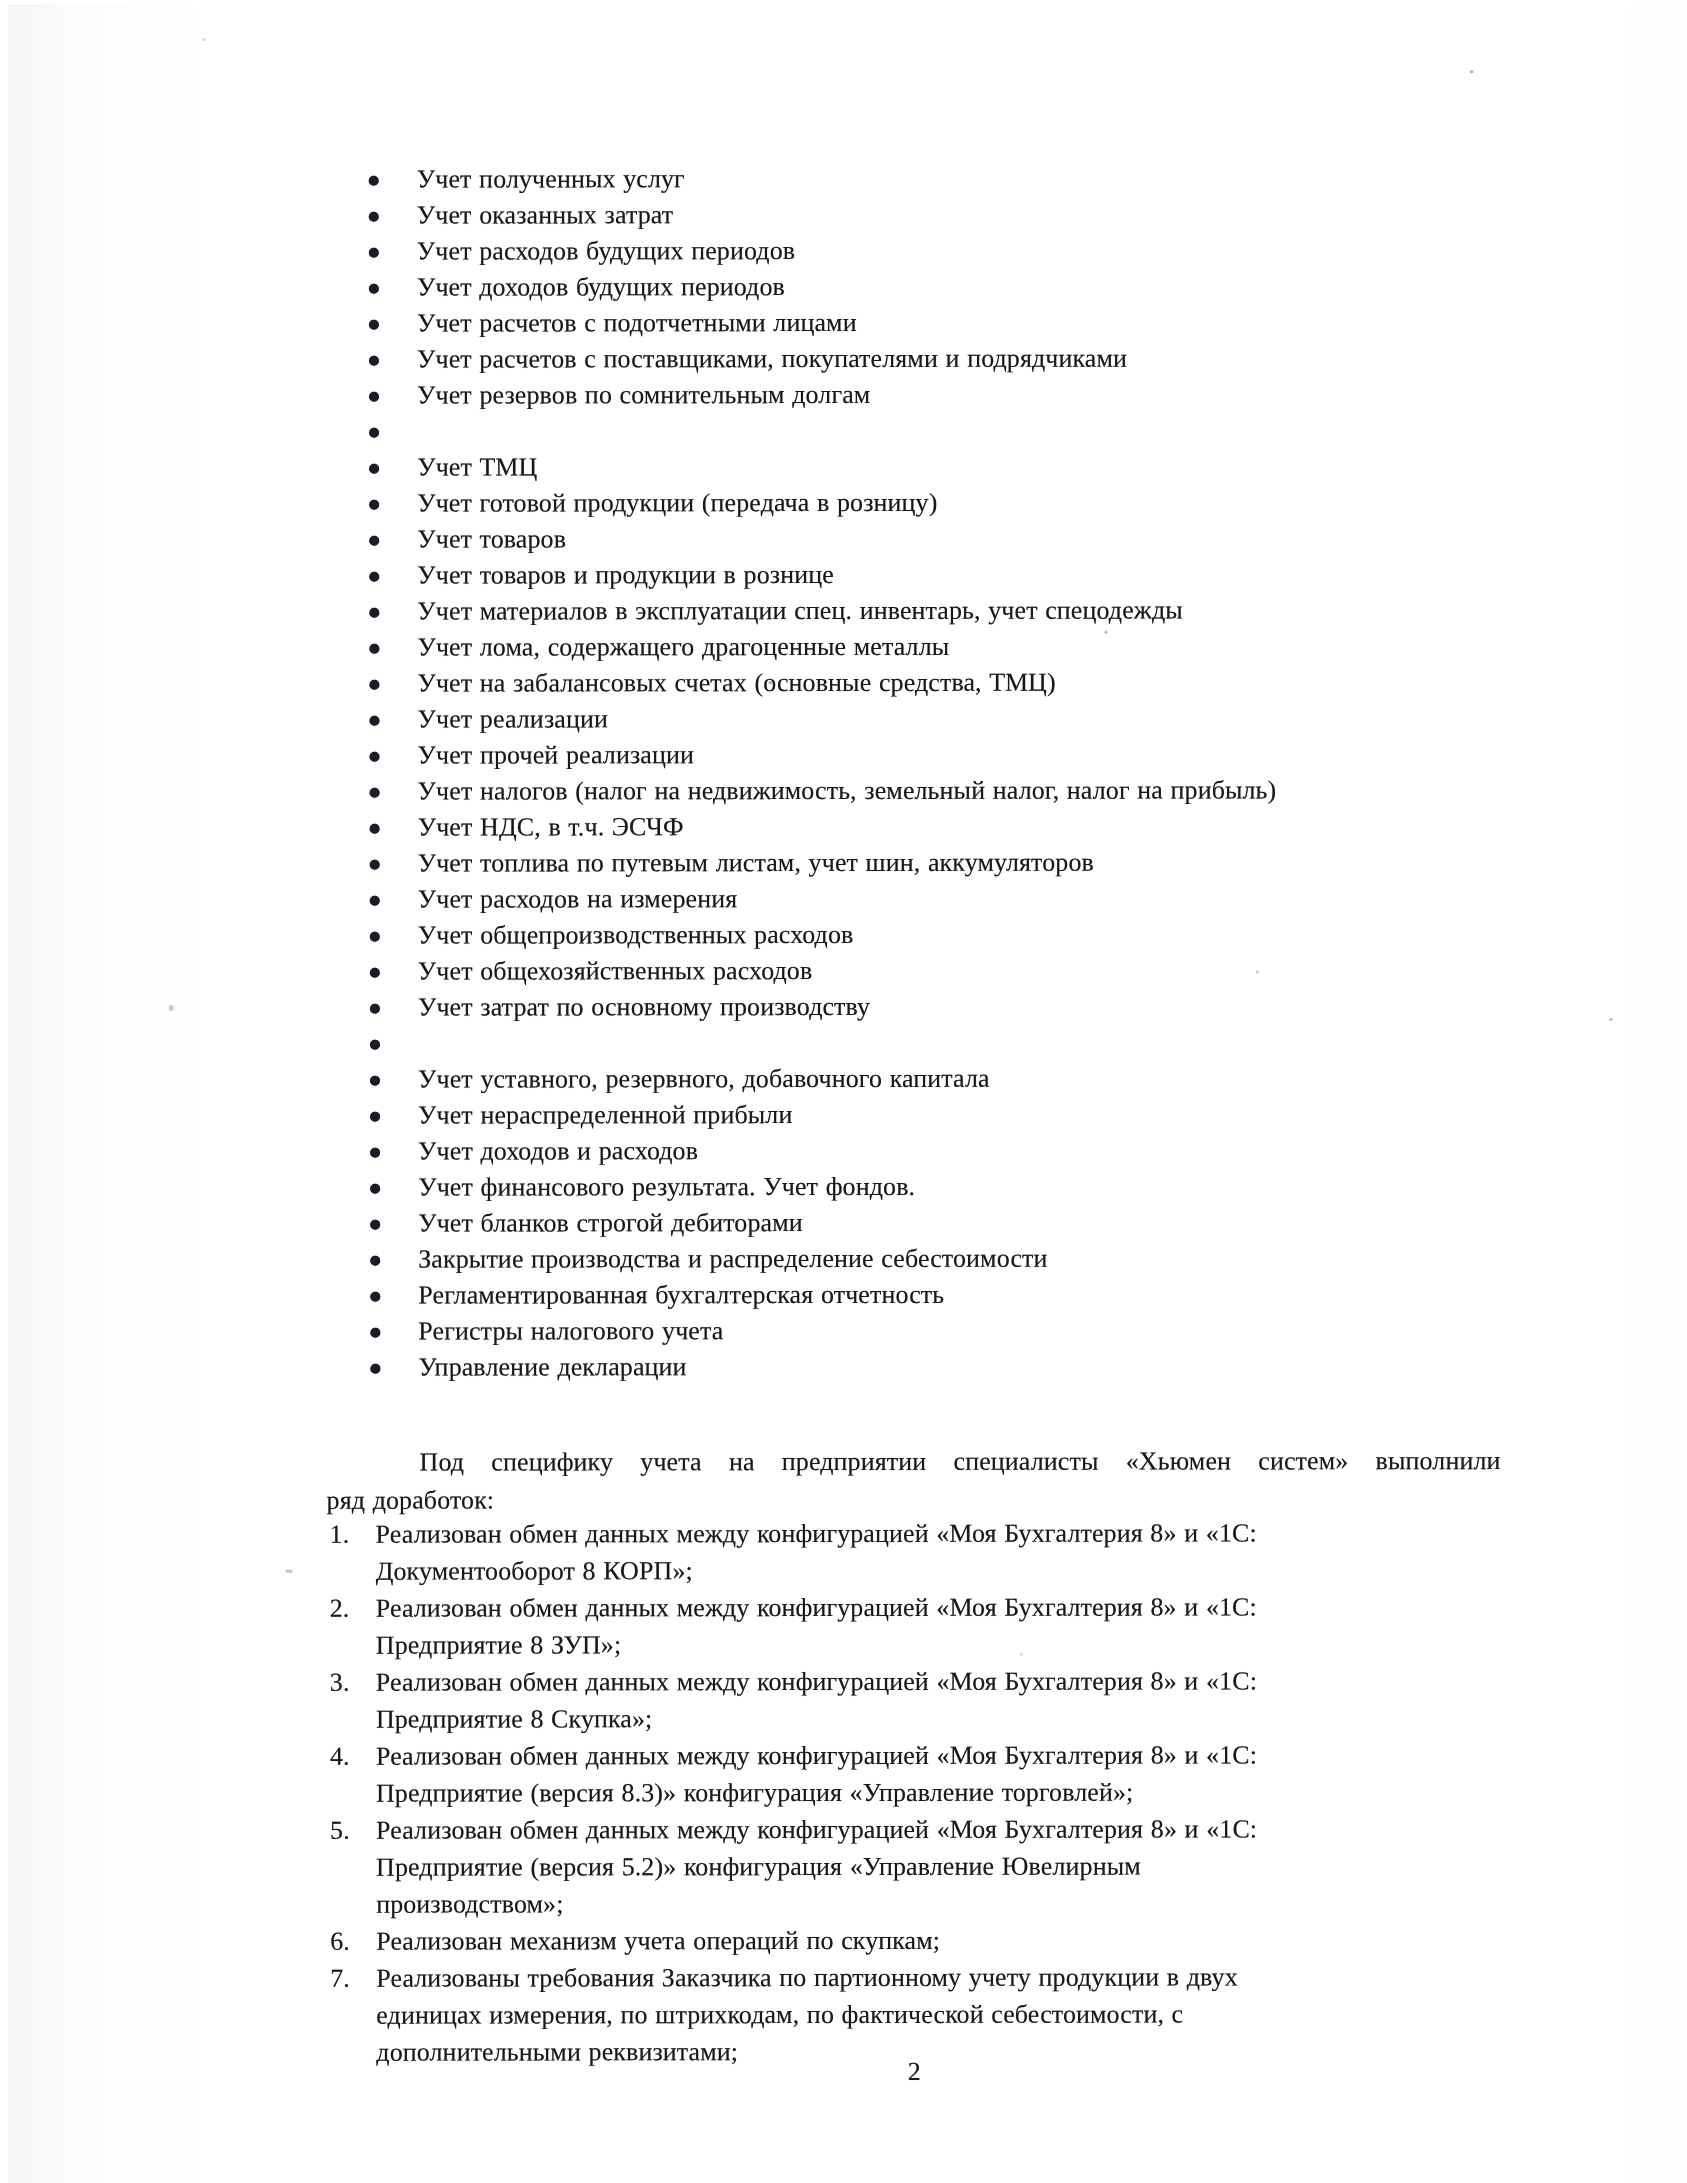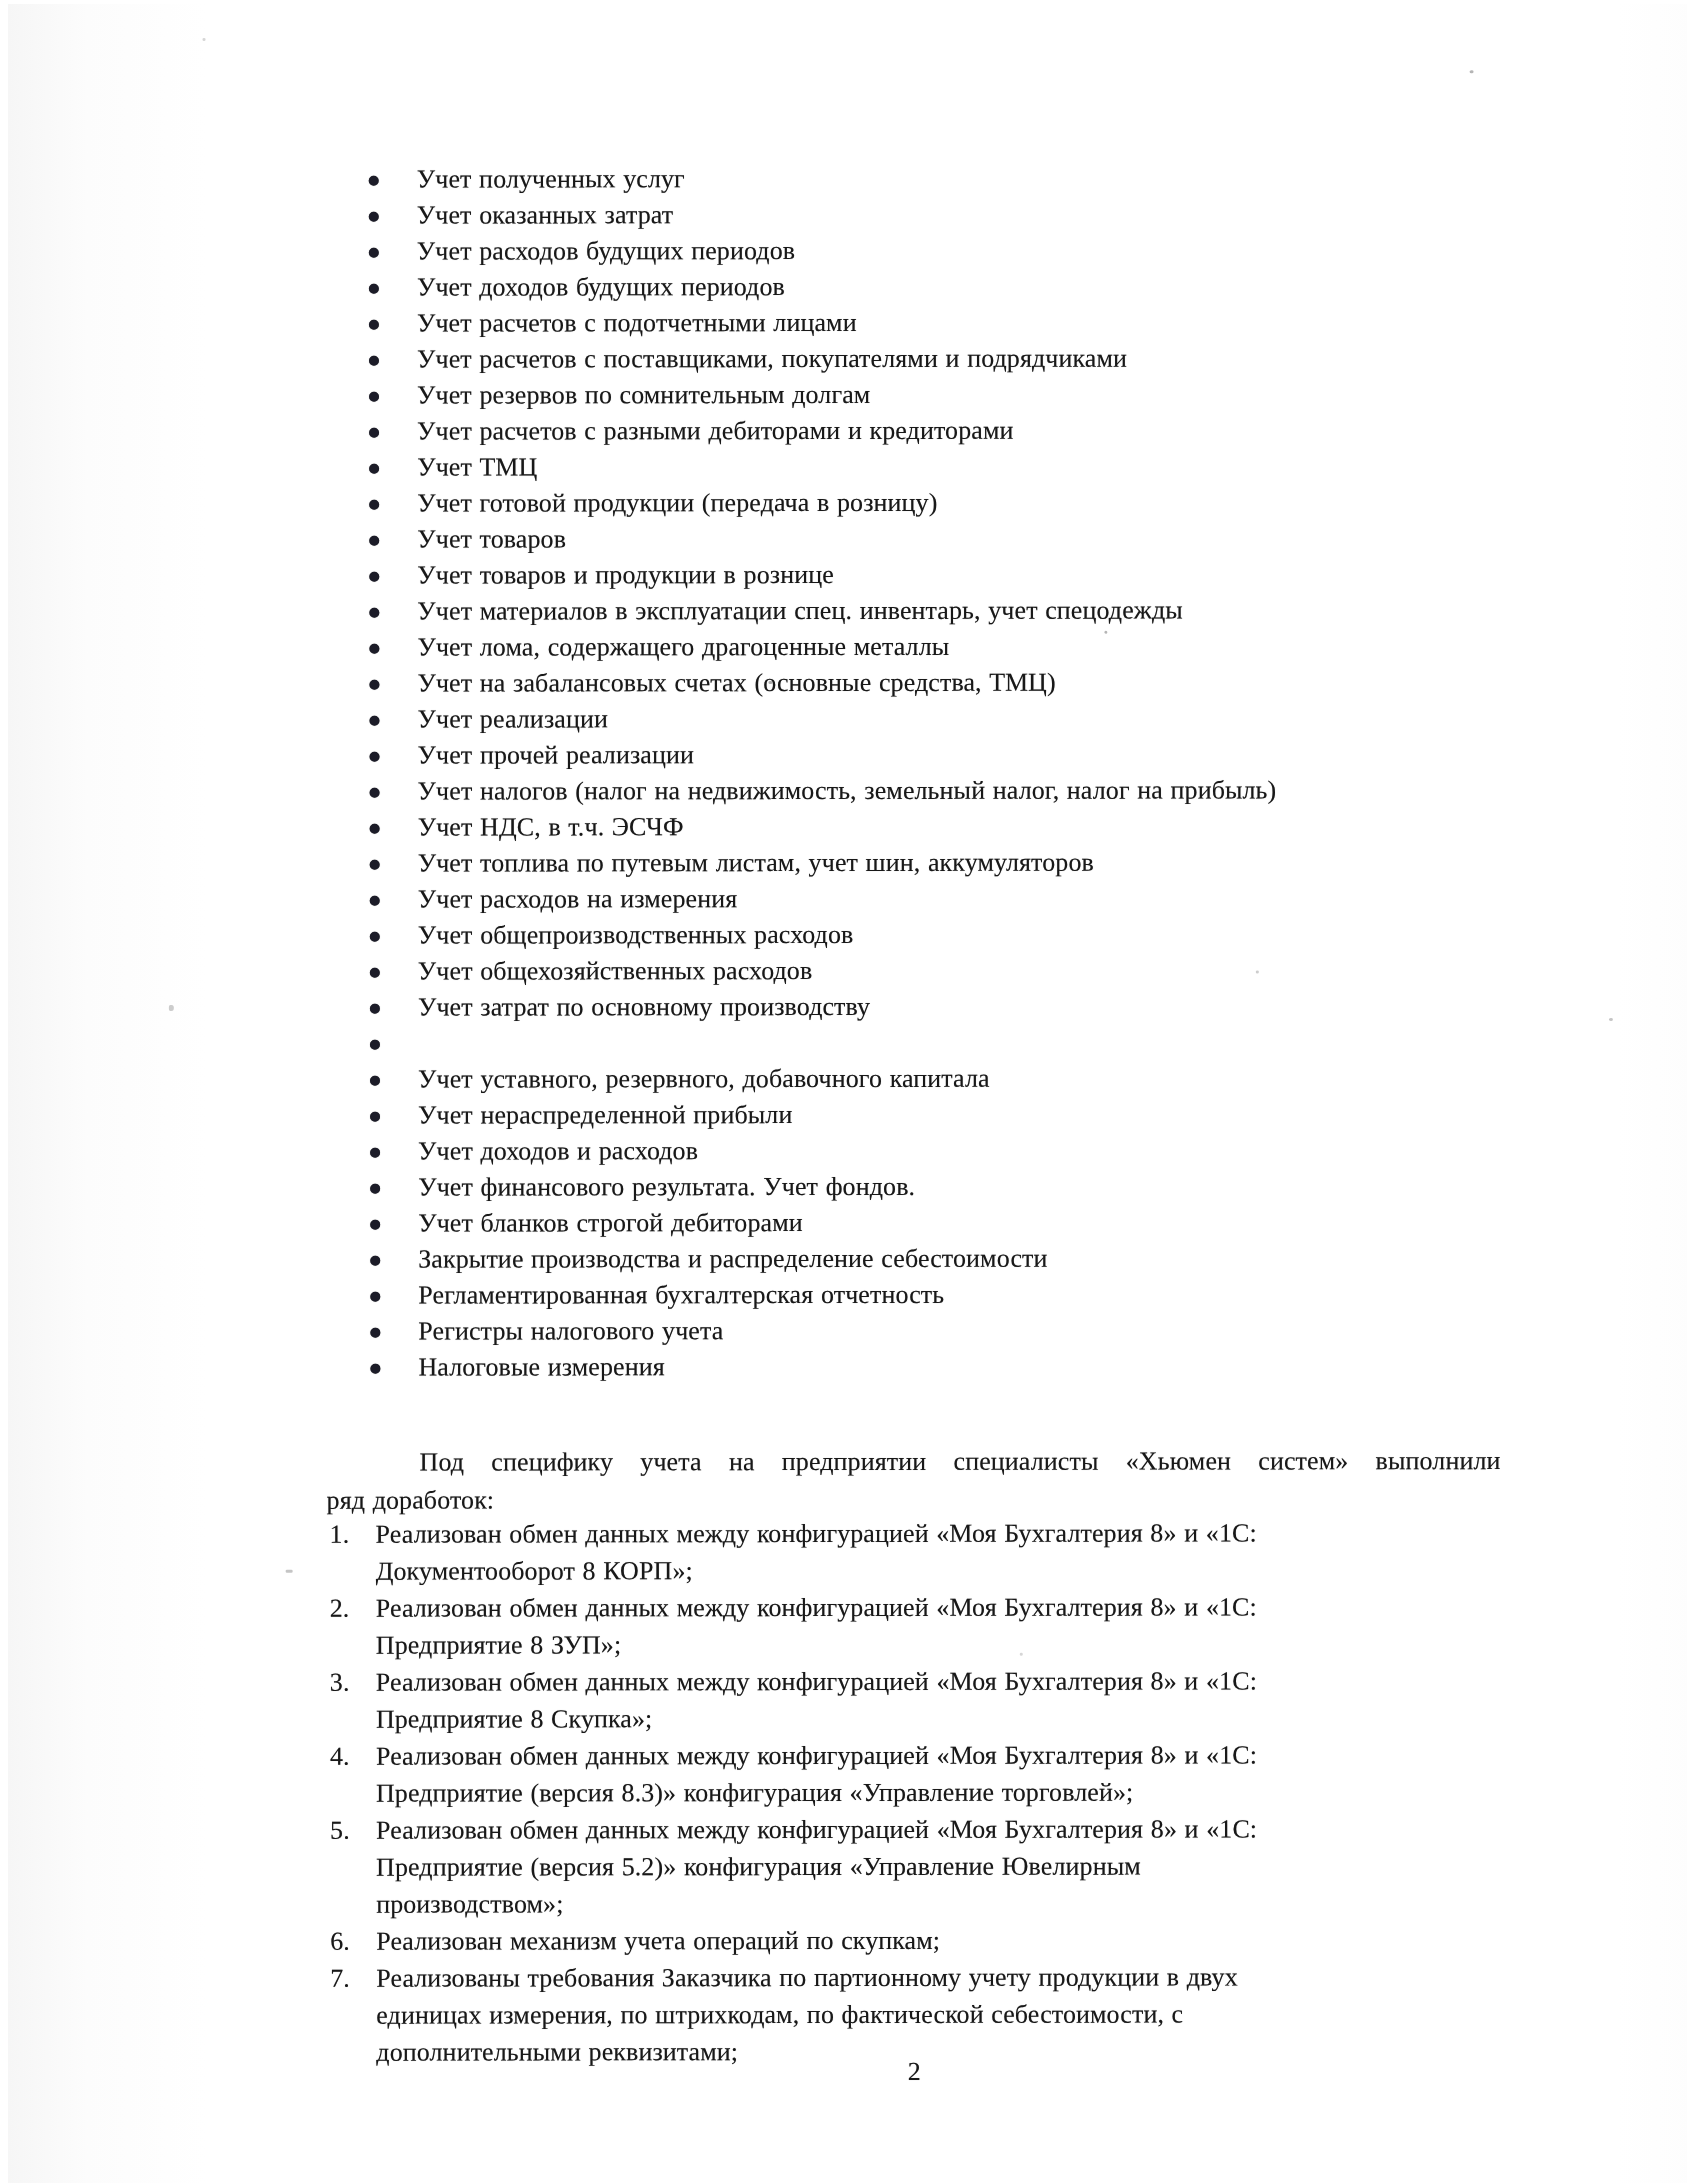--- a/index.html
+++ b/index.html
@@ -60,21 +60,21 @@
   <div class="content">
 
     <div class="bullets text">
         <div class="bi"><span class="dot"></span><span>Учет полученных услуг</span></div>
         <div class="bi"><span class="dot"></span><span>Учет оказанных затрат</span></div>
         <div class="bi"><span class="dot"></span><span>Учет расходов будущих периодов</span></div>
         <div class="bi"><span class="dot"></span><span>Учет доходов будущих периодов</span></div>
         <div class="bi"><span class="dot"></span><span>Учет расчетов с подотчетными лицами</span></div>
         <div class="bi"><span class="dot"></span><span>Учет расчетов с поставщиками, покупателями и подрядчиками</span></div>
         <div class="bi"><span class="dot"></span><span>Учет резервов по сомнительным долгам</span></div>
-        <div class="bi"><span class="dot"></span><span>Учет расчетов с разными дебиторами и кредиторами</span></div>
+        <div class="bi"><span class="dot"></span></div>
         <div class="bi"><span class="dot"></span><span>Учет ТМЦ</span></div>
         <div class="bi"><span class="dot"></span><span>Учет готовой продукции (передача в розницу)</span></div>
         <div class="bi"><span class="dot"></span><span>Учет товаров</span></div>
         <div class="bi"><span class="dot"></span><span>Учет товаров и продукции в рознице</span></div>
         <div class="bi"><span class="dot"></span><span>Учет материалов в эксплуатации спец. инвентарь, учет спецодежды</span></div>
         <div class="bi"><span class="dot"></span><span>Учет лома, содержащего драгоценные металлы</span></div>
         <div class="bi"><span class="dot"></span><span>Учет на забалансовых счетах (основные средства, ТМЦ)</span></div>
         <div class="bi"><span class="dot"></span><span>Учет реализации</span></div>
         <div class="bi"><span class="dot"></span><span>Учет прочей реализации</span></div>
         <div class="bi"><span class="dot"></span><span>Учет налогов (налог на недвижимость, земельный налог, налог на прибыль)</span></div>
@@ -86,21 +86,21 @@
         <div class="bi"><span class="dot"></span><span>Учет затрат по основному производству</span></div>
         <div class="bi"><span class="dot"></span></div>
         <div class="bi"><span class="dot"></span><span>Учет уставного, резервного, добавочного капитала</span></div>
         <div class="bi"><span class="dot"></span><span>Учет нераспределенной прибыли</span></div>
         <div class="bi"><span class="dot"></span><span>Учет доходов и расходов</span></div>
         <div class="bi"><span class="dot"></span><span>Учет финансового результата. Учет фондов.</span></div>
         <div class="bi"><span class="dot"></span><span>Учет бланков строгой дебиторами</span></div>
         <div class="bi"><span class="dot"></span><span>Закрытие производства и распределение себестоимости</span></div>
         <div class="bi"><span class="dot"></span><span>Регламентированная бухгалтерская отчетность</span></div>
         <div class="bi"><span class="dot"></span><span>Регистры налогового учета</span></div>
-        <div class="bi"><span class="dot"></span><span>Налоговые измерения</span></div>
+        <div class="bi"><span class="dot"></span><span>Управление декларации</span></div>
       </div>
 
     <div class="para text">
         <div class="line jline indent">Под специфику учета на предприятии специалисты «Хьюмен систем» выполнили</div>
         <div class="line">ряд доработок:</div>
       </div>
 
     <div class="ol text">
         <div class="oli">
           <span class="num">1.</span>

